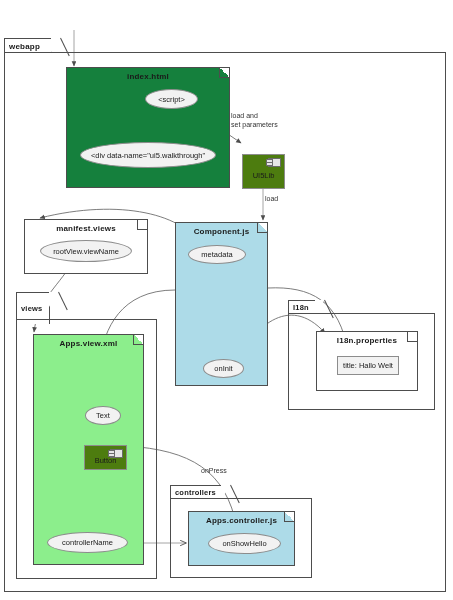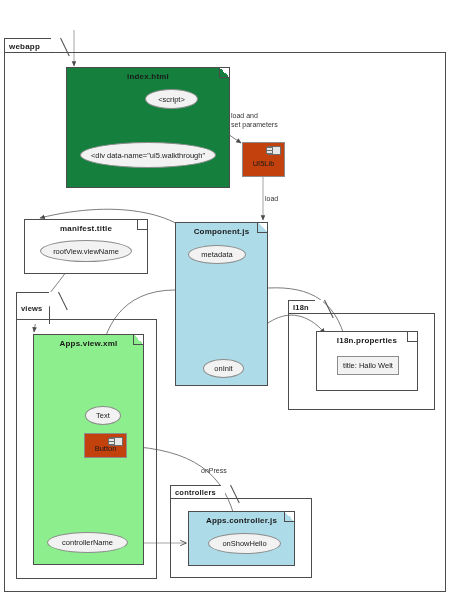--- a/index.html
+++ b/index.html
@@ -120,21 +120,21 @@
     box-sizing: border-box;
     border: 1px solid #8c8c8c;
     background: #f2f2f2;
     display: flex;
     align-items: center;
     justify-content: center;
     font-size: 7.5px;
     color: #1a1a1a;
     white-space: nowrap;
   }
-  .rect.comp { background: #c2410c; }
+  .rect.comp { background: #4d7c0f; margin-top: 12px; }
   .comp-icon {
     position: absolute;
     right: 3px;
     top: 3px;
     width: 11px;
     height: 7px;
     border: 1px solid #6b6b6b;
     background: #e6e6e6;
   }
   .comp-icon::before,
@@ -228,21 +228,21 @@
     <span class="comp-icon"></span>
     <span style="margin-top:7px;">UI5Lib</span>
   </div>
 
   <div class="edge-label" style="left:265px; top:194px;">
     <span>load</span>
   </div>
 
   <div class="artifact art-white" style="left:24px; top:219px; width:124px; height:55px;">
     <span class="dogear"></span>
-    <span class="title">manifest.title</span>
+    <span class="title">manifest.views</span>
   </div>
   <div class="ellipse" style="left:40px; top:240px; width:92px; height:22px;">
     <span>rootView.viewName</span>
   </div>
 
   <div class="artifact art-blue" style="left:175px; top:222px; width:93px; height:164px;">
     <span class="dogear" style="background:linear-gradient(225deg,#ffffff 0,#ffffff 50%,transparent 50%);"></span>
     <span class="title">Component.js</span>
   </div>
   <div class="ellipse" style="left:188px; top:245px; width:58px; height:19px;">

